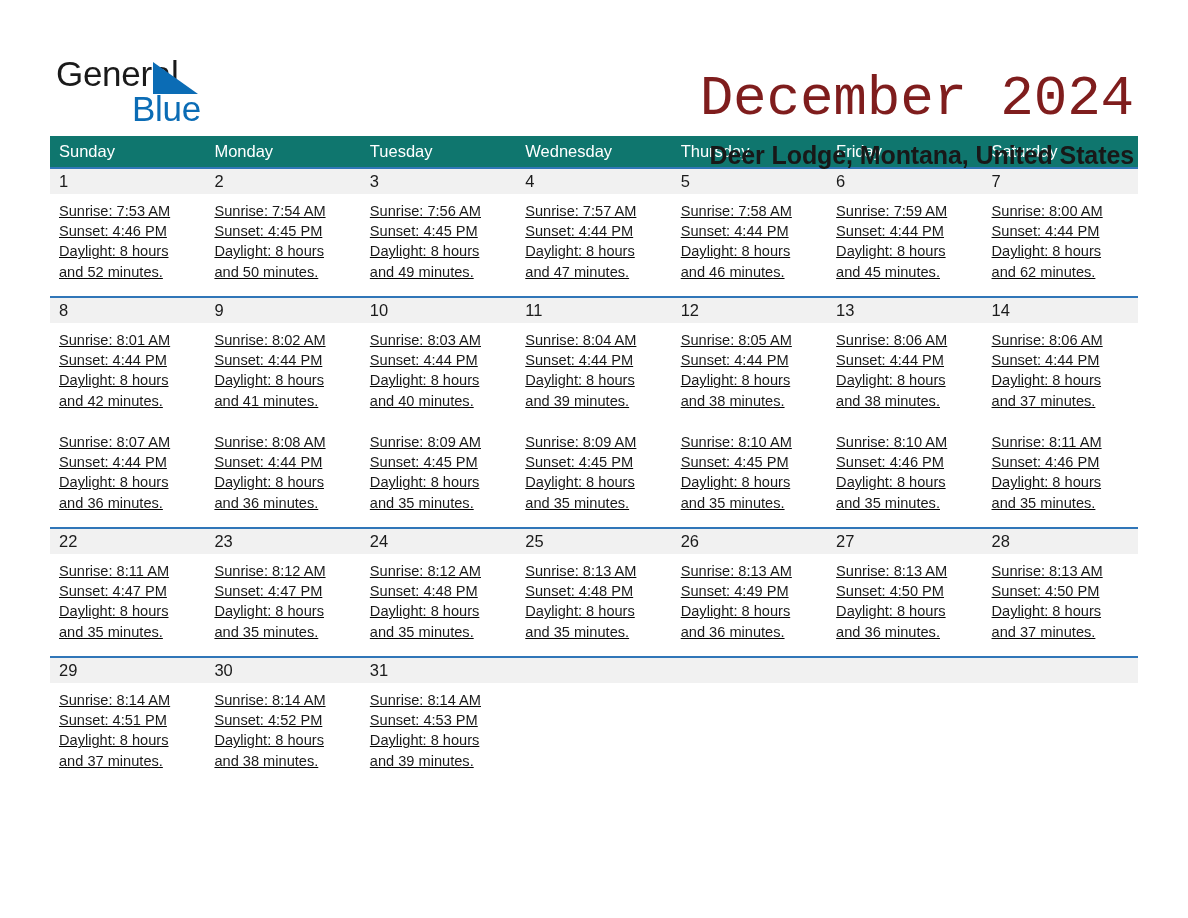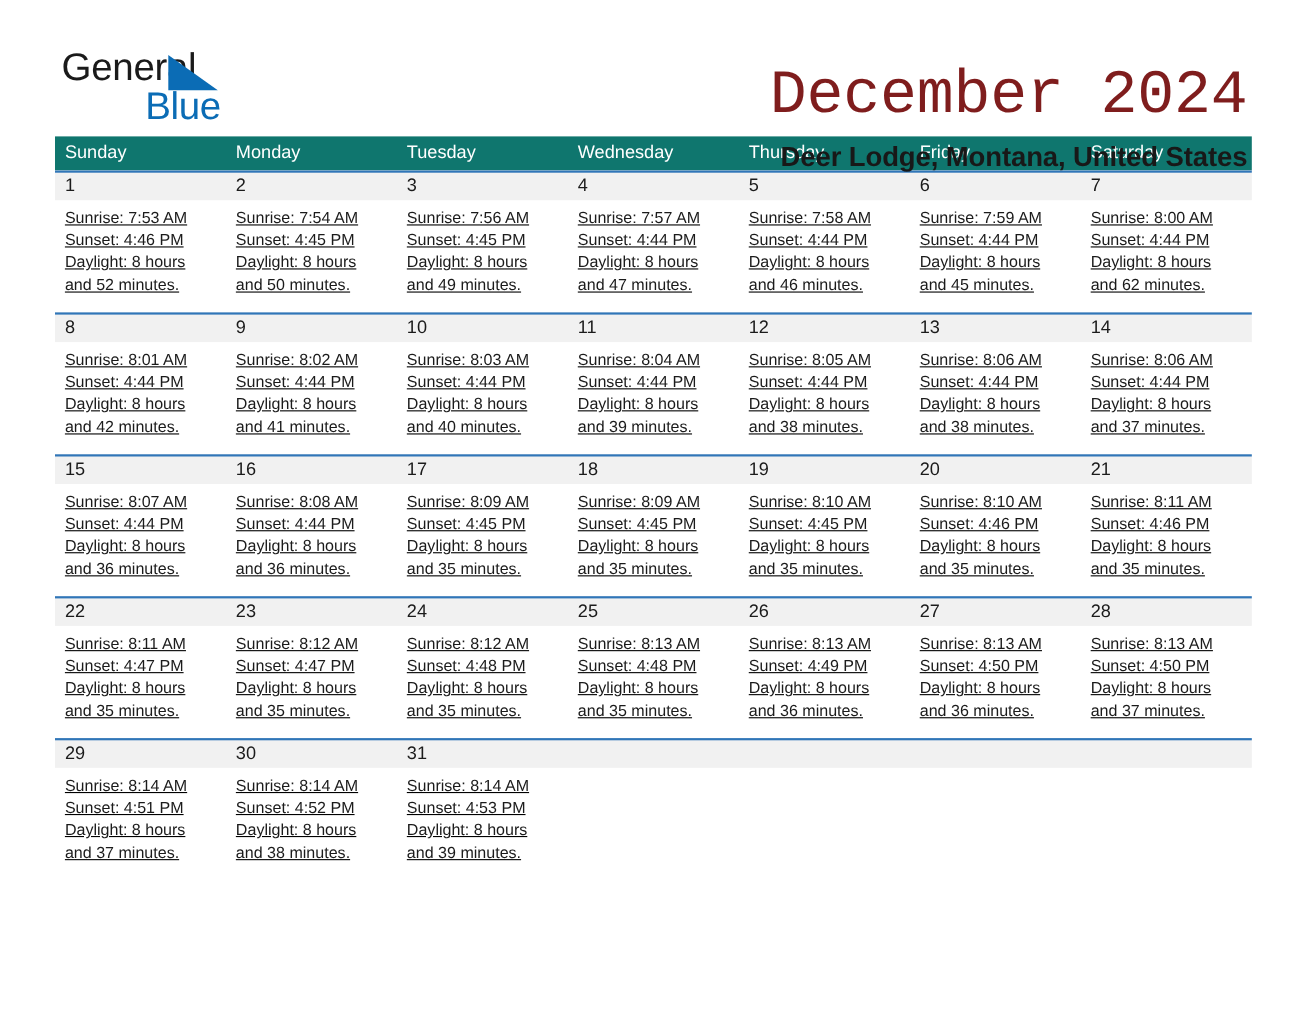--- a/index.html
+++ b/index.html
@@ -23,20 +23,21 @@
     box-sizing: border-box;
     padding: 0 50px;
   }
 
   
   .header {
     position: relative;
     height: 108px;
     padding-top: 58px;
     box-sizing: border-box;
+    margin-top: 12px;
   }
 
   .logo {
     position: absolute;
     left: 6px;
     top: 44px;
     width: 210px;
     height: 68px;
     line-height: 1;
     user-select: none;
@@ -295,29 +296,20 @@
           <div>Sunrise: 8:06 AM</div>
           <div>Sunset: 4:44 PM</div>
           <div>Daylight: 8 hours</div>
           <div>and 37 minutes.</div>
         </div>
       </div>
     </div>
     <div class="week-spacer"></div>
 
     <div class="week">
-      <div class="date-row">
-        <div class="date-cell">15</div>
-        <div class="date-cell">16</div>
-        <div class="date-cell">17</div>
-        <div class="date-cell">18</div>
-        <div class="date-cell">19</div>
-        <div class="date-cell">20</div>
-        <div class="date-cell">21</div>
-      </div>
       <div class="info-row">
         <div class="info-cell">
           <div>Sunrise: 8:07 AM</div>
           <div>Sunset: 4:44 PM</div>
           <div>Daylight: 8 hours</div>
           <div>and 36 minutes.</div>
         </div>
         <div class="info-cell">
           <div>Sunrise: 8:08 AM</div>
           <div>Sunset: 4:44 PM</div>

